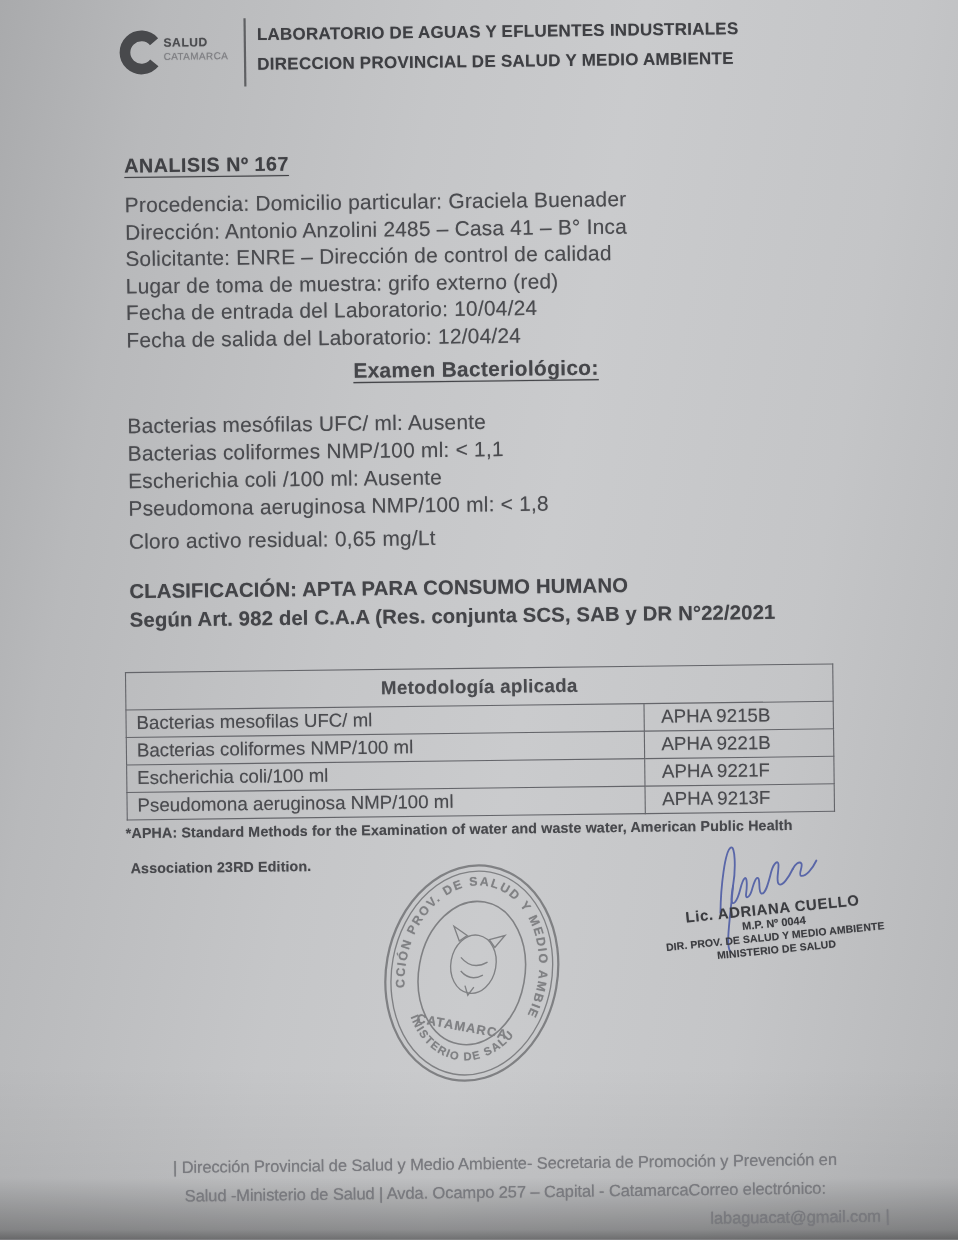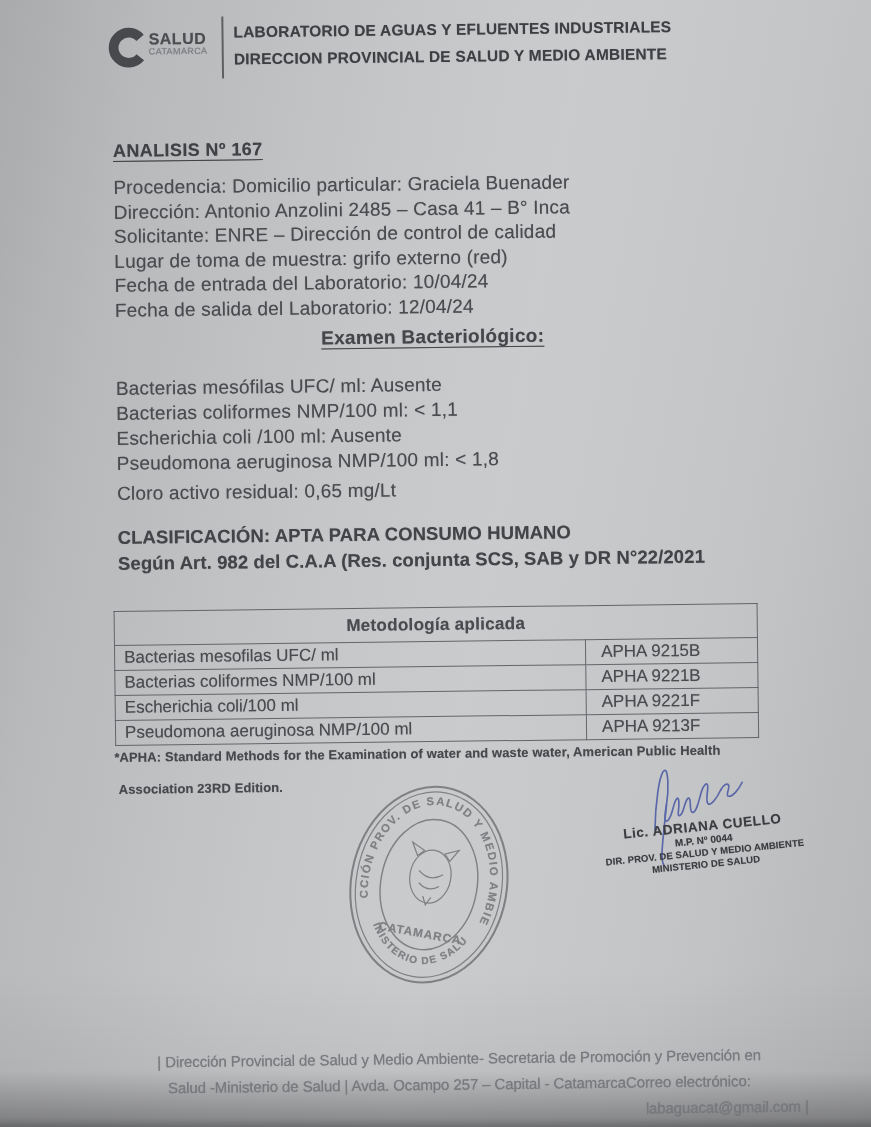--- a/index.html
+++ b/index.html
@@ -10,21 +10,21 @@
     background:
       linear-gradient(180deg, rgba(0,0,0,0) 86%, rgba(0,0,0,0.05) 95%, rgba(0,0,0,0.30) 99.2%, rgba(0,0,0,0.45) 100%),
       linear-gradient(100deg,#a9aaac 0%,#b8b9bb 14%,#c5c6c8 38%,#cacbcd 55%,#c4c5c7 78%,#b6b7b9 100%);
   }
   #content{position:absolute;inset:0;transform:rotate(-0.7deg);color:#4a4b4f;}
   .soft{text-shadow:0 0 0.8px rgba(70,71,75,0.45);}
 
   
   .logo-svg{position:absolute;left:112px;top:16px;}
   .logo-text{position:absolute;left:155px;top:30px;line-height:12px;}
-  .logo-text .t1{font-size:16px;font-weight:bold;letter-spacing:0.5px;color:#4c4d50;}
+  .logo-text .t1{font-size:11px;font-weight:bold;letter-spacing:0.5px;color:#4c4d50;}
   .logo-text .t2{font-size:9px;letter-spacing:0.4px;color:#808185;}
   .hdr-divider{position:absolute;left:228px;top:14px;width:2px;height:62px;background:#5f6063;}
   .hdr-lines{position:absolute;left:240px;top:16px;font-size:15.5px;line-height:27px;letter-spacing:0.2px;color:#3e3f43;font-weight:bold;}
 
   
   .analysis-title{position:absolute;left:118px;top:137px;font-size:18px;font-weight:bold;letter-spacing:0.4px;
     text-decoration:underline;text-underline-offset:4px;color:#404145;}
   .info{position:absolute;left:118px;top:172px;font-size:19px;line-height:24.5px;letter-spacing:0.2px;}
 
   

